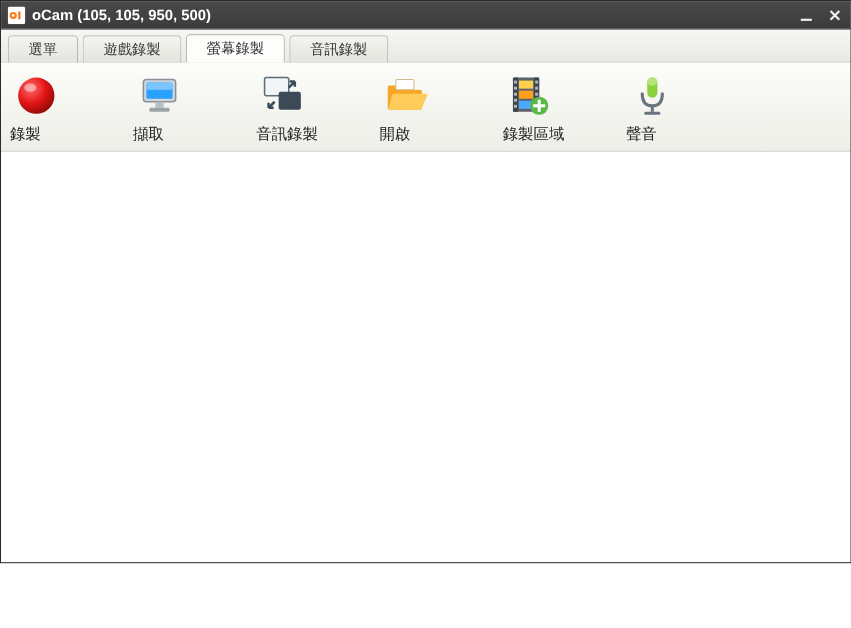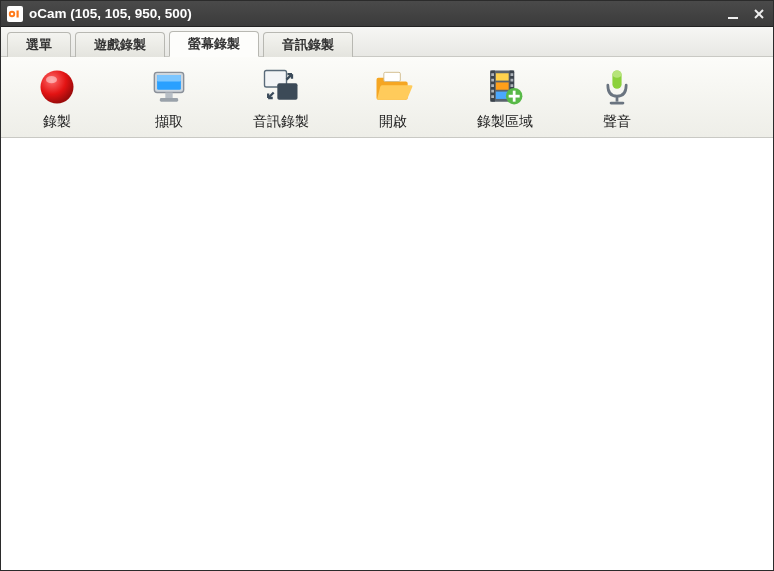--- a/index.html
+++ b/index.html
@@ -6,21 +6,21 @@
     margin: 0;
     padding: 0;
     font-family: "Segoe UI", "Microsoft JhengHei", Tahoma, sans-serif;
     background: #fff;
     width: 774px;
     height: 571px;
     overflow: hidden;
   }
   .window {
     width: 774px;
-    height: 571px;
+    height: 512px;
     box-sizing: border-box;
     border: 1px solid #2b2b2b;
     background: #fff;
     display: flex;
     flex-direction: column;
   }
 
   
   .titlebar {
     background: linear-gradient(to bottom, #4a4a4a, #3b3b3b);
@@ -62,21 +62,20 @@
 
   
   .tabs-row {
     background: linear-gradient(to bottom, #f6f6f4, #e8e8e4);
     padding: 4px 6px 0 6px;
     display: flex;
     align-items: flex-end;
     border-bottom: 1px solid #c9c9c4;
     height: 30px;
     box-sizing: border-box;
-    font-weight: bold;
   }
   .tab {
     border: 1px solid #b8b8b2;
     border-bottom: none;
     background: linear-gradient(to bottom, #f4f4f0, #e4e4de);
     padding: 3px 18px 3px 18px;
     margin-right: 4px;
     font-size: 13px;
     color: #333;
     border-radius: 4px 4px 0 0;
@@ -96,21 +95,20 @@
     background: linear-gradient(to bottom, #fcfcf9, #eeeee8);
     border-bottom: 1px solid #c9c9c4;
     padding: 6px 8px 6px 8px;
     display: flex;
     align-items: center;
     gap: 16px;
   }
   .tool-btn {
     display: flex;
     flex-direction: column;
-    align-items: center;
     justify-content: flex-start;
     width: 96px;
     cursor: default;
   }
   .tool-btn .icon-slot {
     width: 48px;
     height: 48px;
     display: flex;
     align-items: center;
     justify-content: center;

